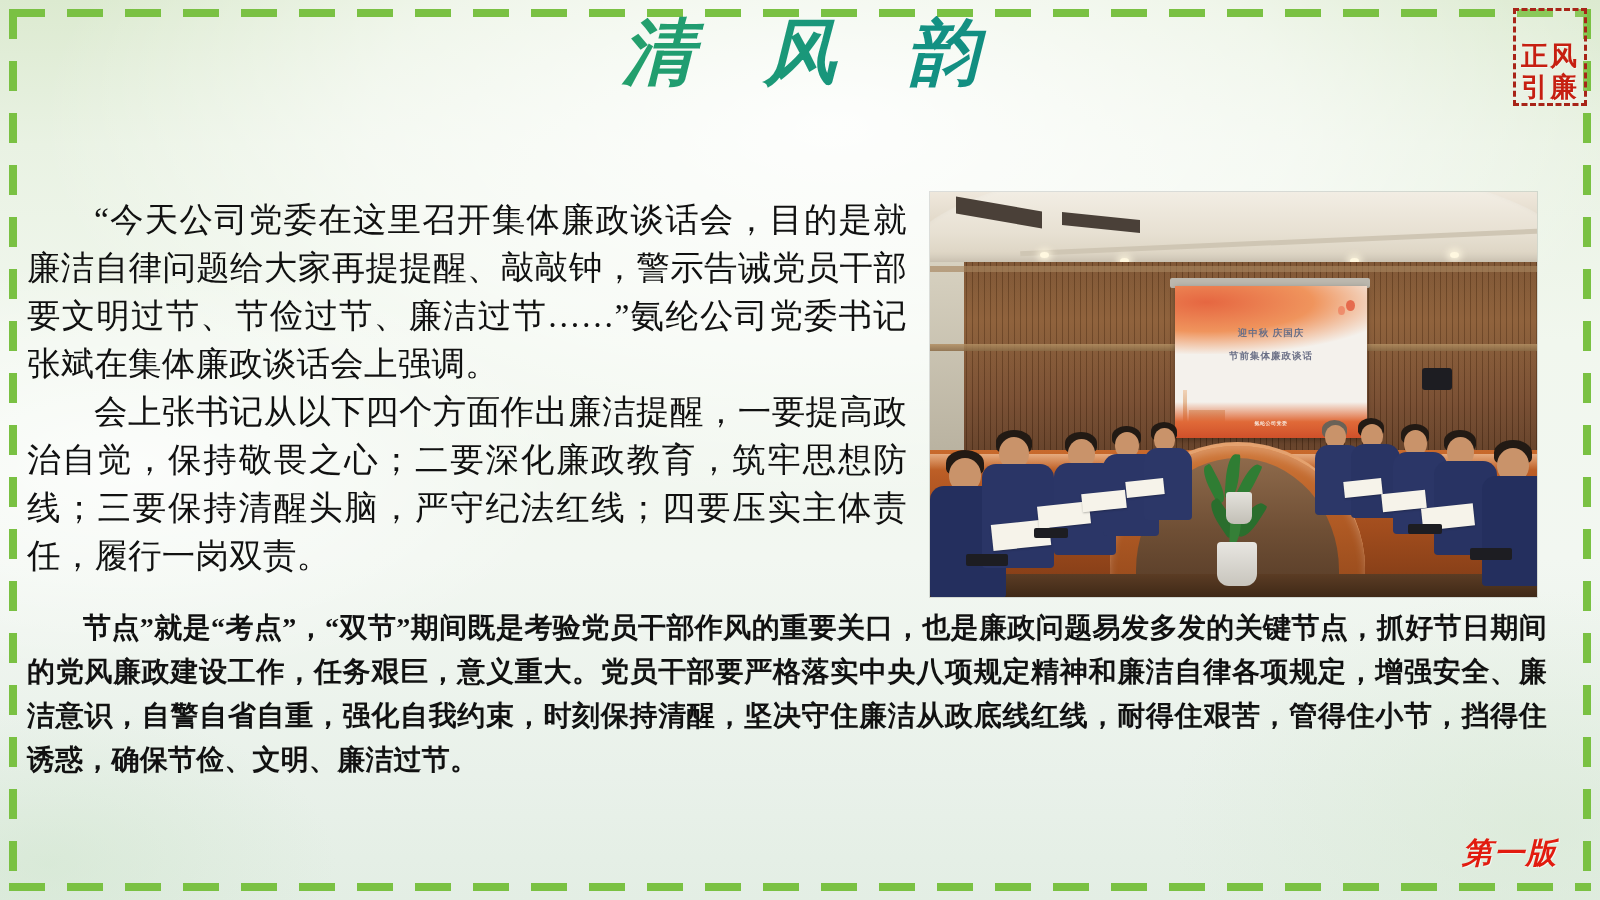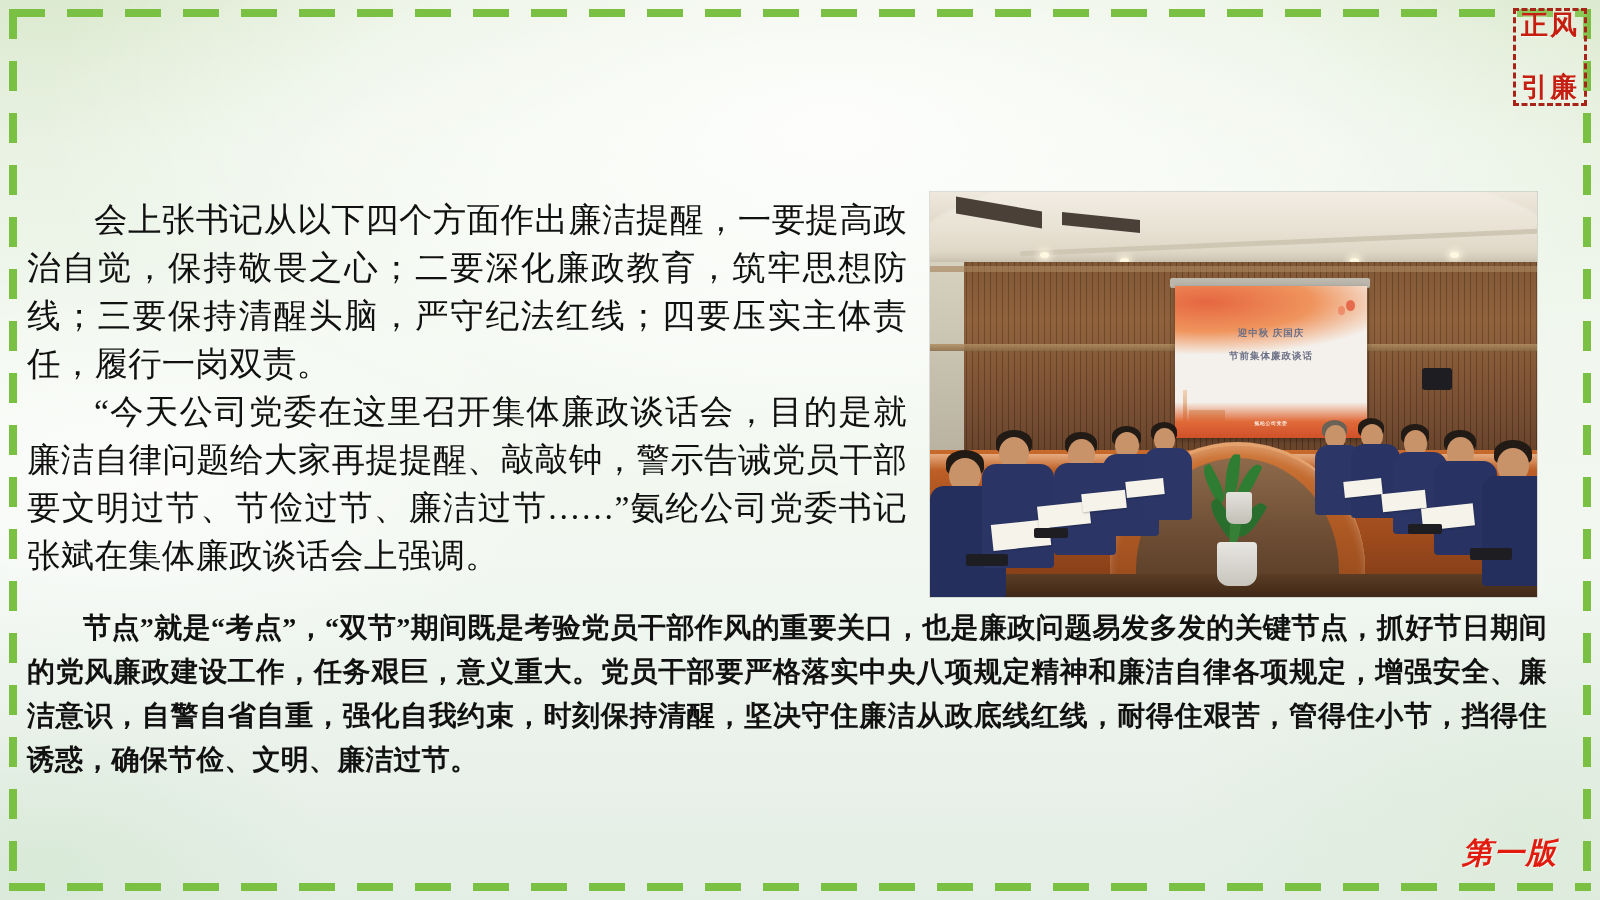--- a/index.html
+++ b/index.html
@@ -80,22 +80,22 @@
       -1px -1px 0 rgba(255,255,255,0.7);
     white-space:nowrap;
   }
 
   
   .seal{
     position:absolute; right:13px; top:8px;
     width:74px; height:98px;
     border:3px dashed #a82418;
     display:flex; flex-direction:column;
-    align-items:center; justify-content:space-between;
-    gap:9px;
+    align-items:center; justify-content:flex-end;
+    gap:2px;
     background:rgba(255,255,255,0.12);
   }
   .seal span{
     font-family:"Liberation Serif","DejaVu Serif",serif;
     font-size:27px; font-weight:700; color:#c61f11;
     letter-spacing:2px; line-height:1.1;
     text-shadow:0.5px 0.5px 0 rgba(255,255,255,0.5);
   }
 
   
@@ -241,30 +241,31 @@
 <div class="paper-wash"></div>
 
 <div class="frame">
   <div class="edge top"></div>
   <div class="edge bottom"></div>
   <div class="edge left"></div>
   <div class="edge right"></div>
 </div>
 
 <div class="header">
+  <div class="main-title">清 风 韵</div>
 </div>
 
 <div class="seal">
   <span>正风</span>
   <span>引廉</span>
 </div>
 
 <div class="article col-left">
+  <p>“今天公司党委在这里召开集体廉政谈话会，目的是就廉洁自律问题给大家再提提醒、敲敲钟，警示告诫党员干部要文明过节、节俭过节、廉洁过节……”氨纶公司党委书记张斌在集体廉政谈话会上强调。</p>
   <p>会上张书记从以下四个方面作出廉洁提醒，一要提高政治自觉，保持敬畏之心；二要深化廉政教育，筑牢思想防线；三要保持清醒头脑，严守纪法红线；四要压实主体责任，履行一岗双责。</p>
-  <p>“今天公司党委在这里召开集体廉政谈话会，目的是就廉洁自律问题给大家再提提醒、敲敲钟，警示告诫党员干部要文明过节、节俭过节、廉洁过节……”氨纶公司党委书记张斌在集体廉政谈话会上强调。</p>
 </div>
 
 <div class="flow">
   <p>节点”就是“考点”，“双节”期间既是考验党员干部作风的重要关口，也是廉政问题易发多发的关键节点，抓好节日期间的党风廉政建设工作，任务艰巨，意义重大。党员干部要严格落实中央八项规定精神和廉洁自律各项规定，增强安全、廉洁意识，自警自省自重，强化自我约束，时刻保持清醒，坚决守住廉洁从政底线红线，耐得住艰苦，管得住小节，挡得住诱惑，确保节俭、文明、廉洁过节。</p>
 </div>
 
 <div class="photo">
   <div class="ph ceil"></div>
   <div class="ph ceil-arc"></div>
   <div class="ph vent v1"></div>

